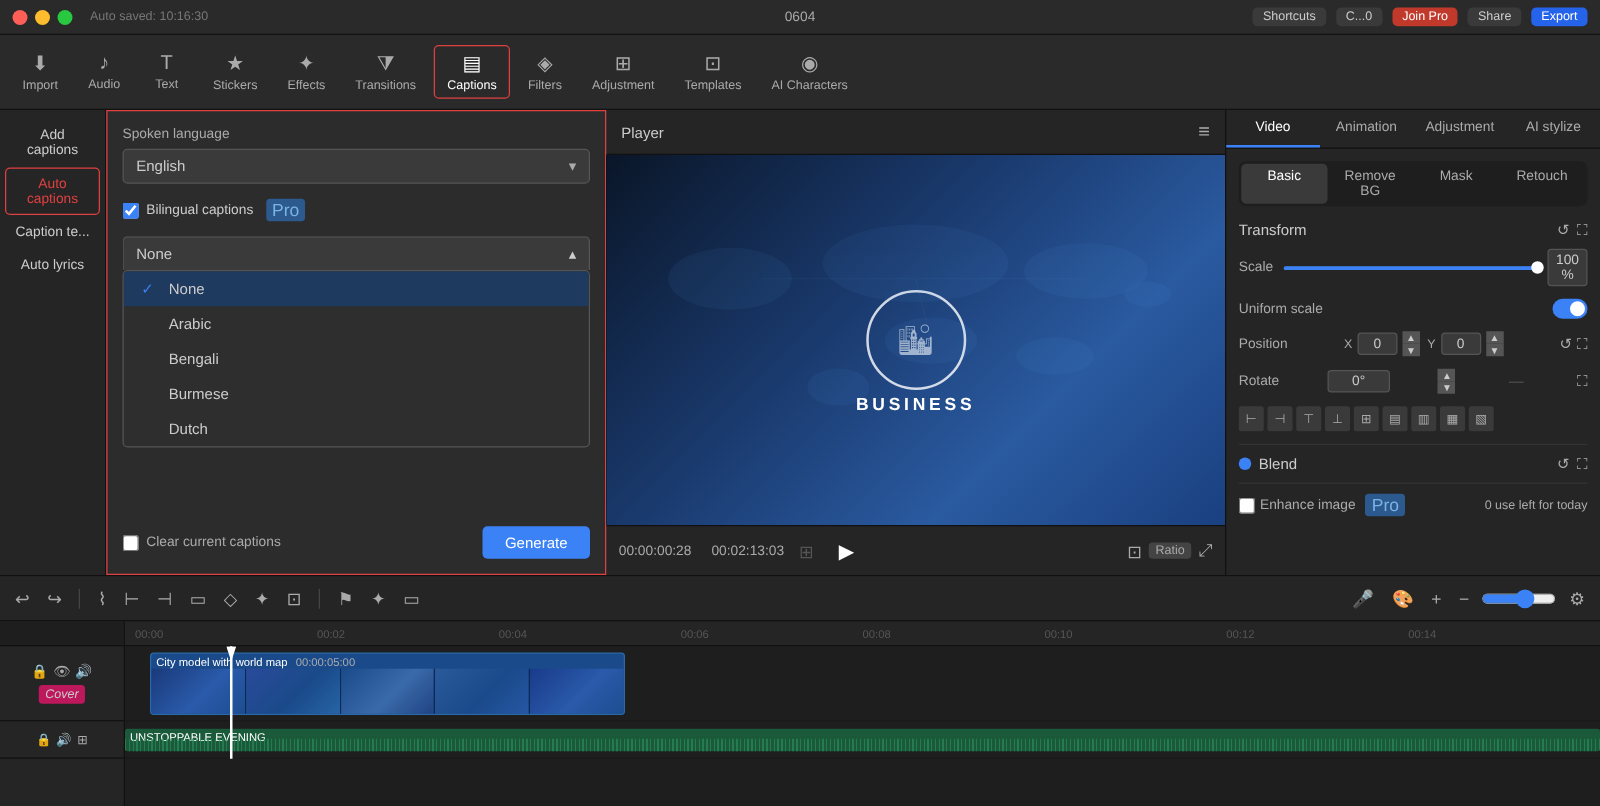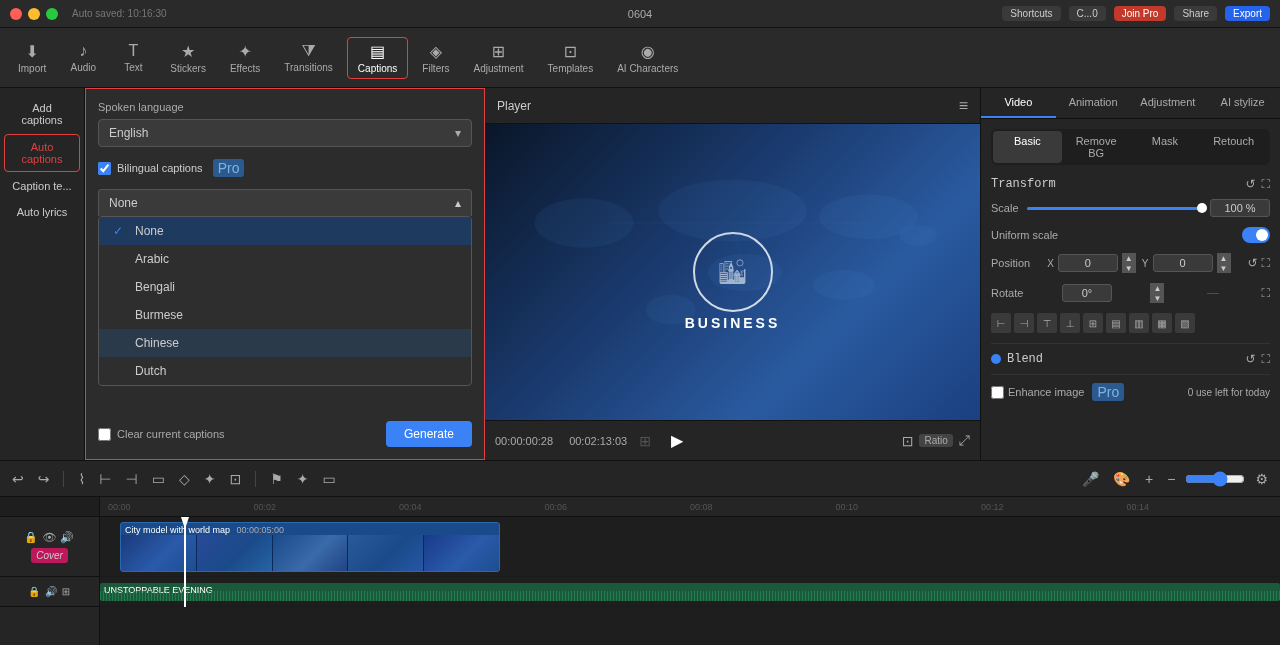--- a/index.html
+++ b/index.html
@@ -78,25 +78,25 @@
     .right-tab.active { color: white; border-bottom: 2px solid #3b82f6; }
     .right-content { padding: 10px; flex: 1; overflow-y: auto; }
     .sub-tabs { display: flex; background: #1e1e1e; border-radius: 6px; padding: 2px; margin-bottom: 12px; }
     .sub-tab { flex: 1; text-align: center; padding: 4px 6px; font-size: 11px; color: #aaa; cursor: pointer; border-radius: 4px; }
     .sub-tab.active { background: #3a3a3a; color: white; }
     .prop-row { display: flex; align-items: center; justify-content: space-between; margin-bottom: 10px; }
     .prop-label { color: #aaa; font-size: 11px; }
     .slider-track { flex: 1; height: 3px; background: #444; border-radius: 2px; margin: 0 8px; position: relative; }
     .slider-fill { height: 100%; background: #3b82f6; border-radius: 2px; }
     .slider-thumb { width: 10px; height: 10px; background: white; border-radius: 50%; position: absolute; top: -3.5px; }
-    .number-input { background: #3a3a3a; border: 1px solid #555; border-radius: 3px; color: #ccc; font-size: 11px; padding: 2px 5px; width: 60px; text-align: center; }
+    .number-input { background: #3a3a3a; border: 1px solid #555; border-radius: 3px; color: #ccc; font-size: 11px; padding: 2px 5px; width: 32px; text-align: center; }
     .toggle { width: 28px; height: 16px; background: #3b82f6; border-radius: 8px; position: relative; cursor: pointer; }
     .toggle-knob { width: 12px; height: 12px; background: white; border-radius: 50%; position: absolute; top: 2px; right: 2px; }
     .section-header { display: flex; align-items: center; justify-content: space-between; margin-bottom: 8px; }
-    .section-title { color: #ccc; font-size: 12px; font-weight: 500; font-family: Liberation Mono, monospace; }
+    .section-title { color: #ccc; font-size: 12px; font-weight: 500; }
     .reset-icon { color: #aaa; font-size: 12px; cursor: pointer; }
     .xy-inputs { display: flex; gap: 6px; }
     .xy-group { display: flex; align-items: center; gap: 4px; }
     .xy-label { color: #aaa; font-size: 10px; }
     .align-icons { display: flex; gap: 3px; }
     .align-icon { width: 20px; height: 20px; background: #3a3a3a; border-radius: 2px; display: flex; align-items: center; justify-content: center; color: #aaa; font-size: 10px; cursor: pointer; }
     .blend-row { display: flex; align-items: center; gap: 6px; }
     .blend-dot { width: 10px; height: 10px; background: #3b82f6; border-radius: 50%; }
     .enhance-row { display: flex; align-items: center; justify-content: space-between; margin-top: 8px; }
     .enhance-label { display: flex; align-items: center; gap: 4px; color: #aaa; font-size: 11px; }
@@ -225,24 +225,20 @@
           <span class="check"></span>
           <span>Arabic</span>
         </div>
         <div class="dropdown-item">
           <span class="check"></span>
           <span>Bengali</span>
         </div>
         <div class="dropdown-item">
           <span class="check"></span>
           <span>Burmese</span>
-        </div>
-        <div class="dropdown-item" style="background:#2a3a4a;">
-          <span class="check"></span>
-          <span>Chinese</span>
         </div>
         <div class="dropdown-item">
           <span class="check"></span>
           <span>Dutch</span>
         </div>
       </div>
     </div>
 
     <div class="bottom-row">
       <div class="clear-label">

